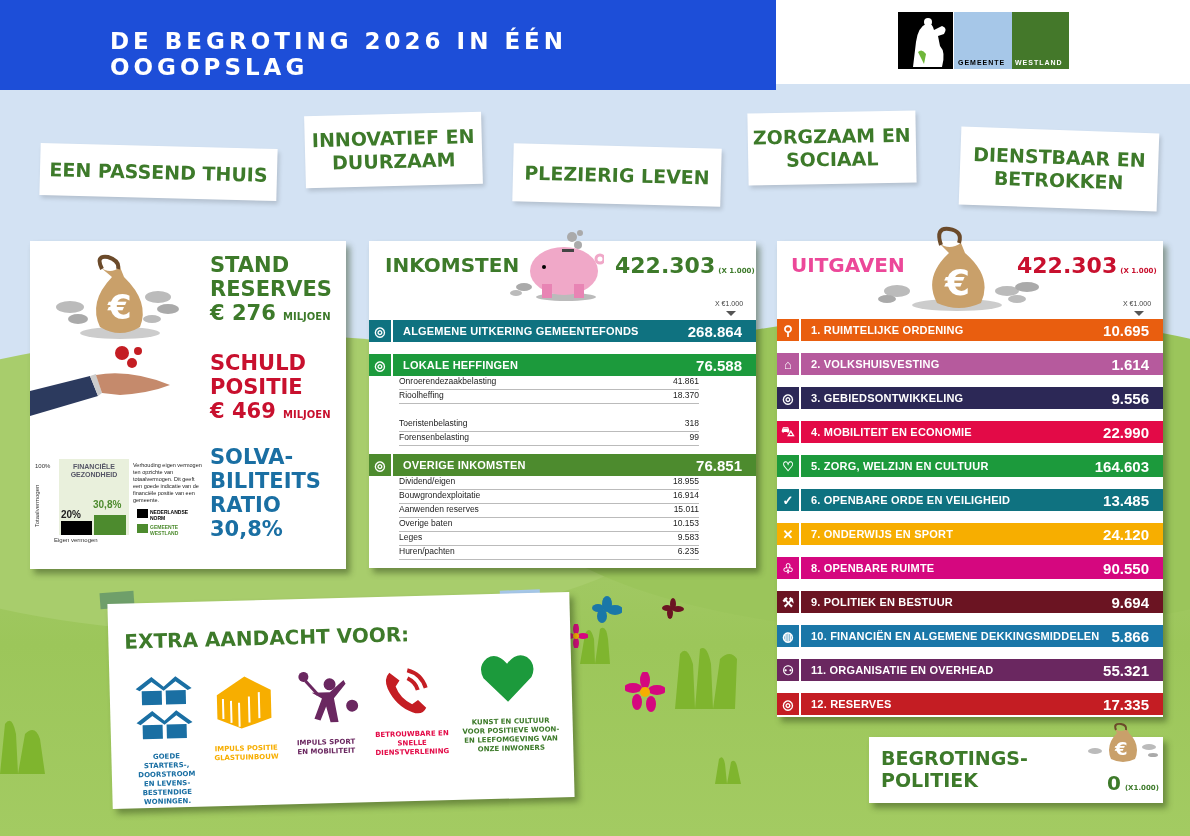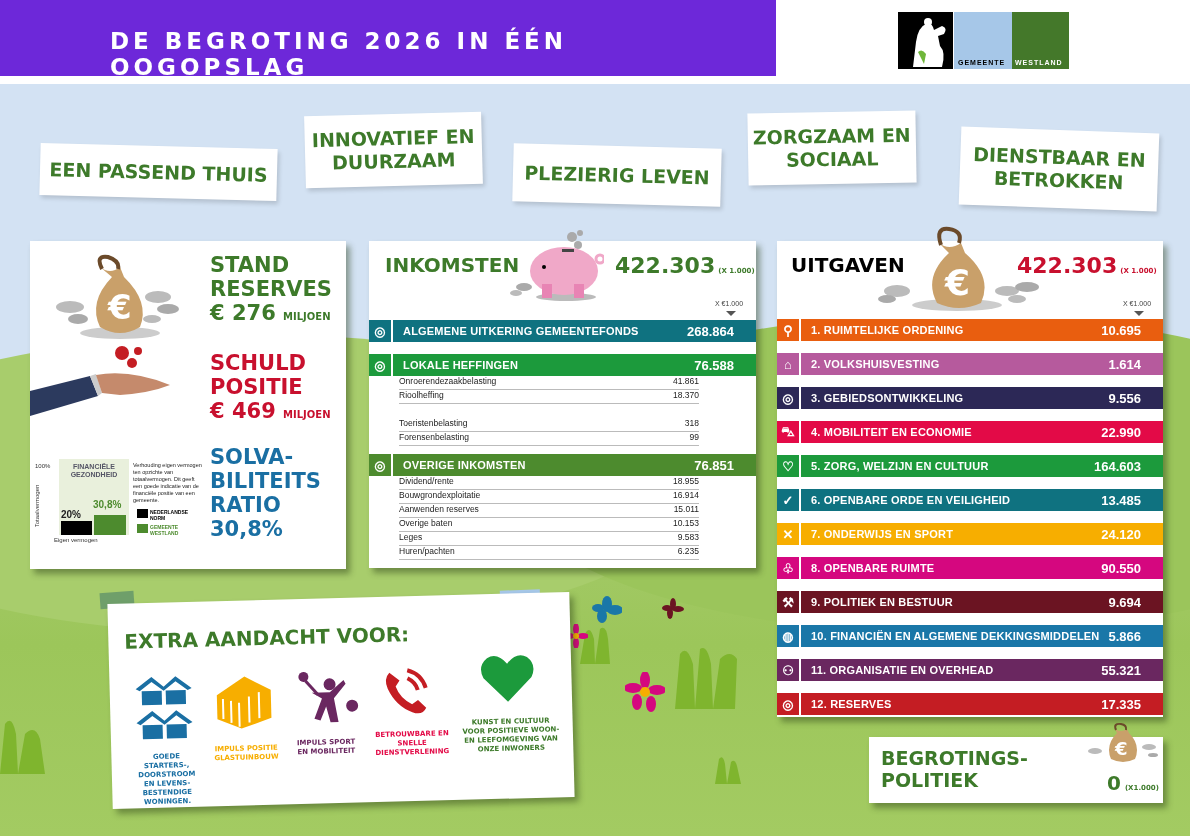--- a/index.html
+++ b/index.html
@@ -1,33 +1,33 @@
 <!DOCTYPE html>
 <html><head>
 <meta charset="utf-8">
 <style>
 *{box-sizing:border-box;margin:0;padding:0}
 body{width:1190px;height:836px;position:relative;overflow:hidden;font-family:"Liberation Sans",sans-serif;background:#fff}
 .bg{position:absolute;left:0;top:84px;width:1190px;height:752px;background:linear-gradient(#d3e2f3 0,#d3e2f3 300px,#cfe0f0 330px,#a9cc73 360px,#9cc65a 560px,#a3cb62 752px);overflow:hidden}
 .hill{position:absolute;border-radius:50%;background:#8fbb4a}
-.header{position:absolute;left:0;top:0;width:776px;height:76px;background:#6d28d9}
+.header{position:absolute;left:0;top:0;width:776px;height:90px;background:#1d4ed8}
 .header .title{position:absolute;left:110px;top:28px;color:#fff;font-weight:bold;font-size:23px;letter-spacing:4px;font-family:"DejaVu Sans",sans-serif}
 .logo{position:absolute;left:898px;top:12px;width:172px;height:57px}
 .logo .fig{position:absolute;left:0;top:0;width:55px;height:57px;background:#000}
 .logo .sky{position:absolute;left:56px;top:0;width:58px;height:57px;background:#a6c7e8}
 .logo .grn{position:absolute;left:114px;top:0;width:57px;height:57px;background:#44782a}
 .logo .t1{position:absolute;left:60px;top:47px;font-size:7px;font-weight:bold;color:#000;letter-spacing:1px}
 .logo .t2{position:absolute;left:117px;top:47px;font-size:7px;font-weight:bold;color:#fff;letter-spacing:1px}
 .note{position:absolute;background:#fff;color:#3d7a2a;font-weight:bold;font-family:"DejaVu Sans",sans-serif;font-size:19px;text-align:center;line-height:23px;display:flex;align-items:center;justify-content:center;box-shadow:2px 3px 4px rgba(0,0,0,.15)}
 .card{position:absolute;background:#fff;box-shadow:4px 5px 6px rgba(40,60,20,.45)}
 .big{font-family:"DejaVu Sans",sans-serif;font-weight:bold}
 .row{position:absolute;left:0;width:100%;height:22px;color:#fff;font-weight:bold;font-size:11px;display:flex;align-items:center}
 .row .ic{width:24px;height:22px;display:flex;align-items:center;justify-content:center;border-right:2px solid #fff;font-size:13px}
 .row .lbl{flex:1;padding-left:10px;letter-spacing:.2px}
-.row .val{padding-right:22px;font-size:13px}
+.row .val{padding-right:14px;font-size:15px}
 .sub{position:absolute;left:30px;width:300px;height:14px;font-size:8.5px;color:#222;display:flex;justify-content:space-between;border-bottom:1px solid #bbb}
 .xunit{position:absolute;font-size:7px;color:#444}
 .tri{position:absolute;width:0;height:0;border-left:5px solid transparent;border-right:5px solid transparent;border-top:5px solid #555}
 .ext-lbl{position:absolute;font-size:7px;font-weight:bold;text-align:center;line-height:9px;font-family:"DejaVu Sans",sans-serif}
 </style>
 </head>
 <body>
 
 <div class="bg">
   <div class="hill" style="left:-200px;top:250px;width:900px;height:300px;background:#a8cd6c"></div>
@@ -221,21 +221,21 @@
       <span>Forensenbelasting</span>
       <span>99</span>
     </div>
 
   <div class="row" style="top:213px;background:#4d8b2e">
     <span class="ic">◎</span>
     <span class="lbl">OVERIGE INKOMSTEN</span>
     <span class="val">76.851</span>
   </div>
   <div class="sub" style="top:235px">
-      <span>Dividend/rente</span>
+      <span>Dividend/eigen</span>
       <span>18.955</span>
     </div>
   <div class="sub" style="top:249px">
       <span>Bouwgrondexploitatie</span>
       <span>16.914</span>
     </div>
   <div class="sub" style="top:263px">
       <span>Aanwenden reserves</span>
       <span>15.011</span>
     </div>
@@ -247,21 +247,21 @@
       <span>Leges</span>
       <span>9.583</span>
     </div>
   <div class="sub" style="top:305px">
       <span>Huren/pachten</span>
       <span>6.235</span>
     </div>
 </div>
 
 <div class="card" style="left:777px;top:241px;width:386px;height:476px">
-  <div class="big" style="position:absolute;left:14px;top:12px;font-size:20px;color:#000000">UITGAVEN</div>
+  <div class="big" style="position:absolute;left:14px;top:12px;font-size:20px;color:#ec4899">UITGAVEN</div>
   <svg style="position:absolute;left:100px;top:-22px" width="180" height="96">
     <ellipse cx="20" cy="72" rx="13" ry="6" fill="#bbb"></ellipse>
       <ellipse cx="10" cy="80" rx="9" ry="4" fill="#aaa"></ellipse>
     <ellipse cx="130" cy="72" rx="12" ry="5" fill="#bbb"></ellipse>
       <ellipse cx="150" cy="68" rx="12" ry="5" fill="#aaa"></ellipse>
       <ellipse cx="140" cy="80" rx="9" ry="4" fill="#bbb"></ellipse>
     <ellipse cx="80" cy="86" rx="45" ry="6" fill="#ccc"></ellipse>
     <path d="M62 24 Q72 32 84 24 L88 34 Q116 58 104 84 Q82 94 60 84 Q46 58 72 34 Z" fill="#c9a06a"></path>
     <path d="M64 26 Q58 8 72 10 Q86 12 82 24" stroke="#6b4a2a" stroke-width="4" fill="none"></path>
     <text x="68" y="76" font-size="36" font-weight="bold" fill="#fff" font-family="DejaVu Sans">€</text>

